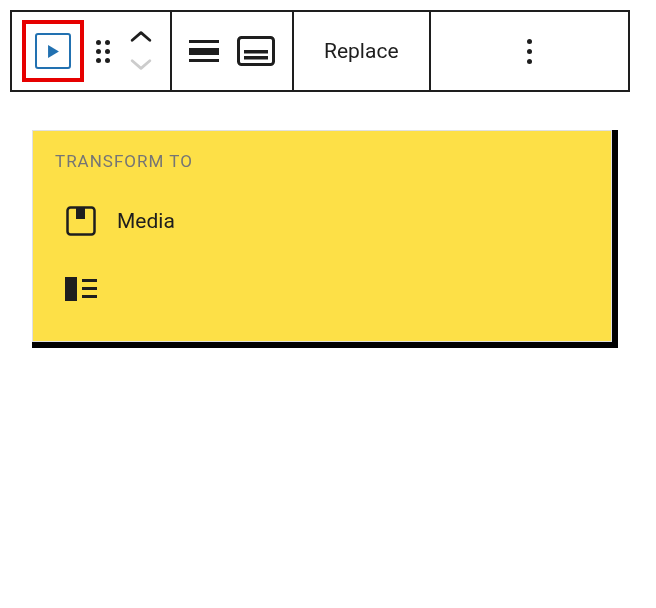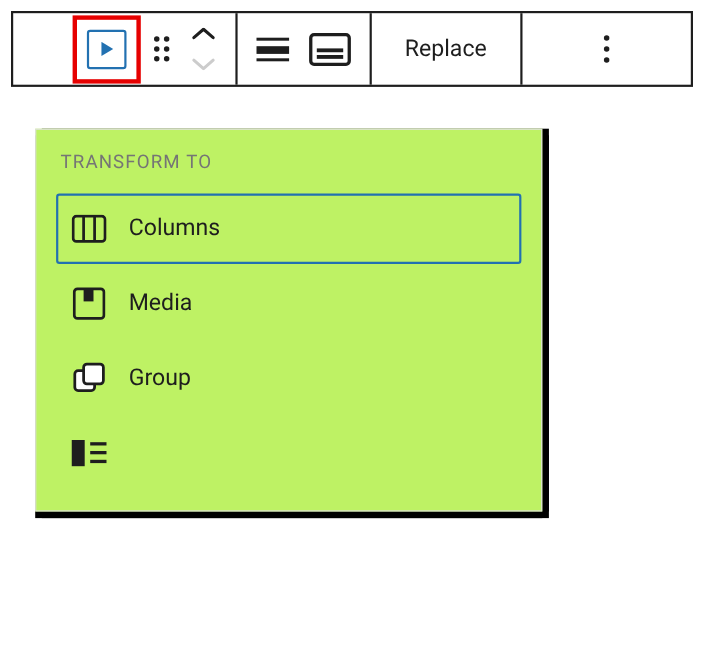--- a/index.html
+++ b/index.html
@@ -9,23 +9,22 @@
     }
     body {
       font-family: -apple-system, BlinkMacSystemFont, "Segoe UI", Roboto, sans-serif;
       background: #fff;
       padding: 10px;
       width: 656px;
     }
     .toolbar {
       display: flex;
       border: 2px solid #1e1e1e;
-      height: 69px;
+      height: 82px;
       width: 620px;
-      padding-left: 44px;
     }
     .toolbar-group {
       display: flex;
       align-items: center;
       justify-content: center;
       border-right: 2px solid #1e1e1e;
       padding: 0 8px;
     }
     .toolbar-group:last-child {
       border-right: none;
@@ -96,23 +95,23 @@
       background: #1e1e1e;
       border-radius: 50%;
     }
     .dropdown-wrapper {
       margin-top: 38px;
       margin-left: 22px;
       position: relative;
     }
     .dropdown {
       position: relative;
-      background: #bef264;
+      background: #fde047;
       border: 1px solid #e0e0e0;
-      width: 461px;
+      width: 580px;
       padding: 20px 18px 16px;
       box-shadow: 6px 6px 0 0 #000, 0 6px 0 0 #000, 6px 0 0 0 #000;
       z-index: 1;
       margin-top: 14px;
     }
     .dropdown-header {
       font-size: 17px;
       letter-spacing: 1px;
       color: #757575;
       margin-bottom: 18px;
@@ -204,51 +203,32 @@
       <div class="more-dot"></div>
       <div class="more-dot"></div>
     </div>
   </div>
 </div>
 
 <div class="dropdown-wrapper">
   <div class="dropdown">
     <div class="dropdown-header">TRANSFORM TO</div>
 
-    <div class="dropdown-item selected">
-      <div class="dropdown-item-icon">
-        <svg width="32" height="26" viewBox="0 0 32 26">
-          <rect x="1.5" y="1.5" width="29" height="23" rx="3" stroke="#1e1e1e" stroke-width="2.5" fill="none"></rect>
-          <line x1="11" y1="2" x2="11" y2="24" stroke="#1e1e1e" stroke-width="2.5"></line>
-          <line x1="21" y1="2" x2="21" y2="24" stroke="#1e1e1e" stroke-width="2.5"></line>
-        </svg>
-      </div>
-      <span class="dropdown-item-label">Columns</span>
-    </div>
 
     <div class="dropdown-item">
       <div class="dropdown-item-icon">
         <svg width="30" height="30" viewBox="0 0 30 30">
           <rect x="1.5" y="1.5" width="27" height="27" rx="3" stroke="#1e1e1e" stroke-width="2.5" fill="none"></rect>
           <rect x="10" y="2" width="9" height="11" fill="#1e1e1e"></rect>
         </svg>
       </div>
       <span class="dropdown-item-label">Media</span>
     </div>
 
 
-    <div class="dropdown-item">
-      <div class="dropdown-item-icon">
-        <svg width="30" height="30" viewBox="0 0 30 30">
-          <rect x="2" y="8" width="18" height="18" rx="3" stroke="#1e1e1e" stroke-width="2.5" fill="#fff"></rect>
-          <rect x="10" y="2" width="18" height="18" rx="3" stroke="#1e1e1e" stroke-width="2.5" fill="#fff"></rect>
-        </svg>
-      </div>
-      <span class="dropdown-item-label">Group</span>
-    </div>
 
     <div class="dropdown-item">
       <div class="dropdown-item-icon">
         <svg width="32" height="24" viewBox="0 0 32 24">
           <rect x="0" y="0" width="12" height="24" fill="#1e1e1e"></rect>
           <rect x="17" y="2" width="15" height="3" fill="#1e1e1e"></rect>
           <rect x="17" y="10" width="15" height="3" fill="#1e1e1e"></rect>
           <rect x="17" y="18" width="15" height="3" fill="#1e1e1e"></rect>
         </svg>
       </div>

